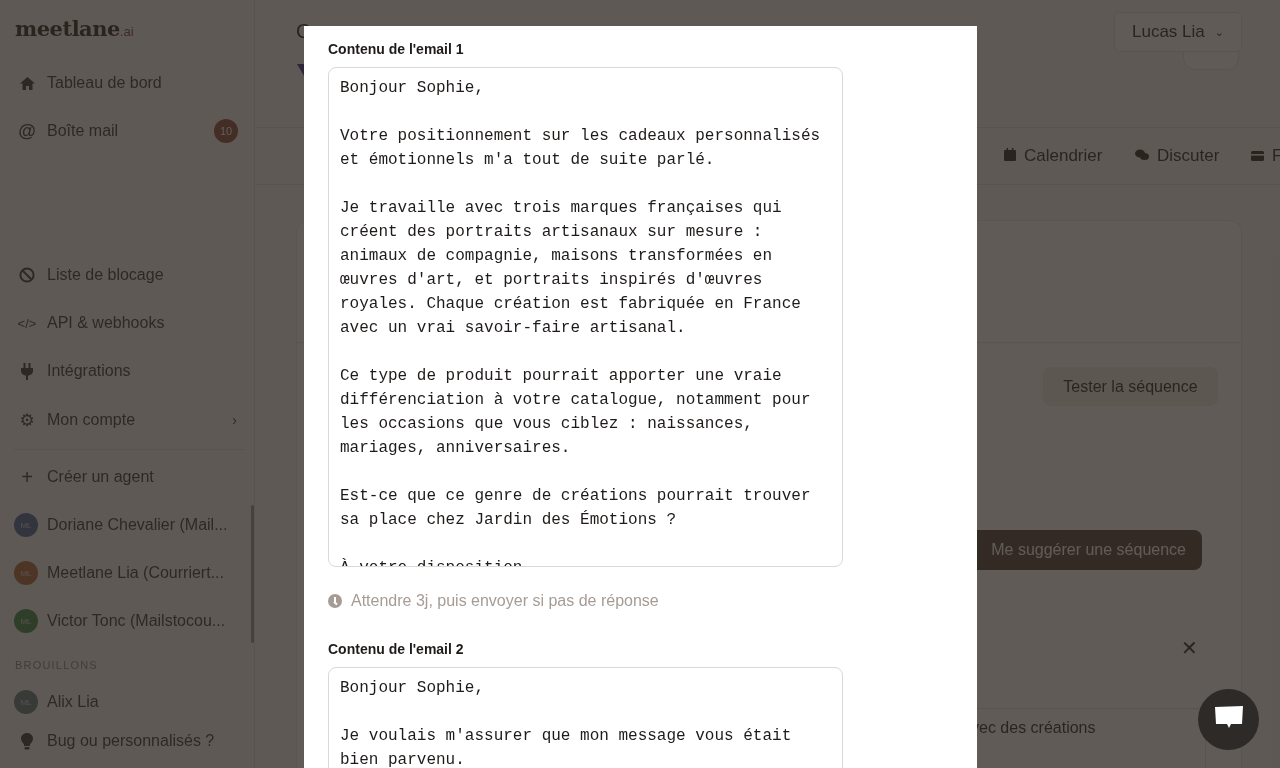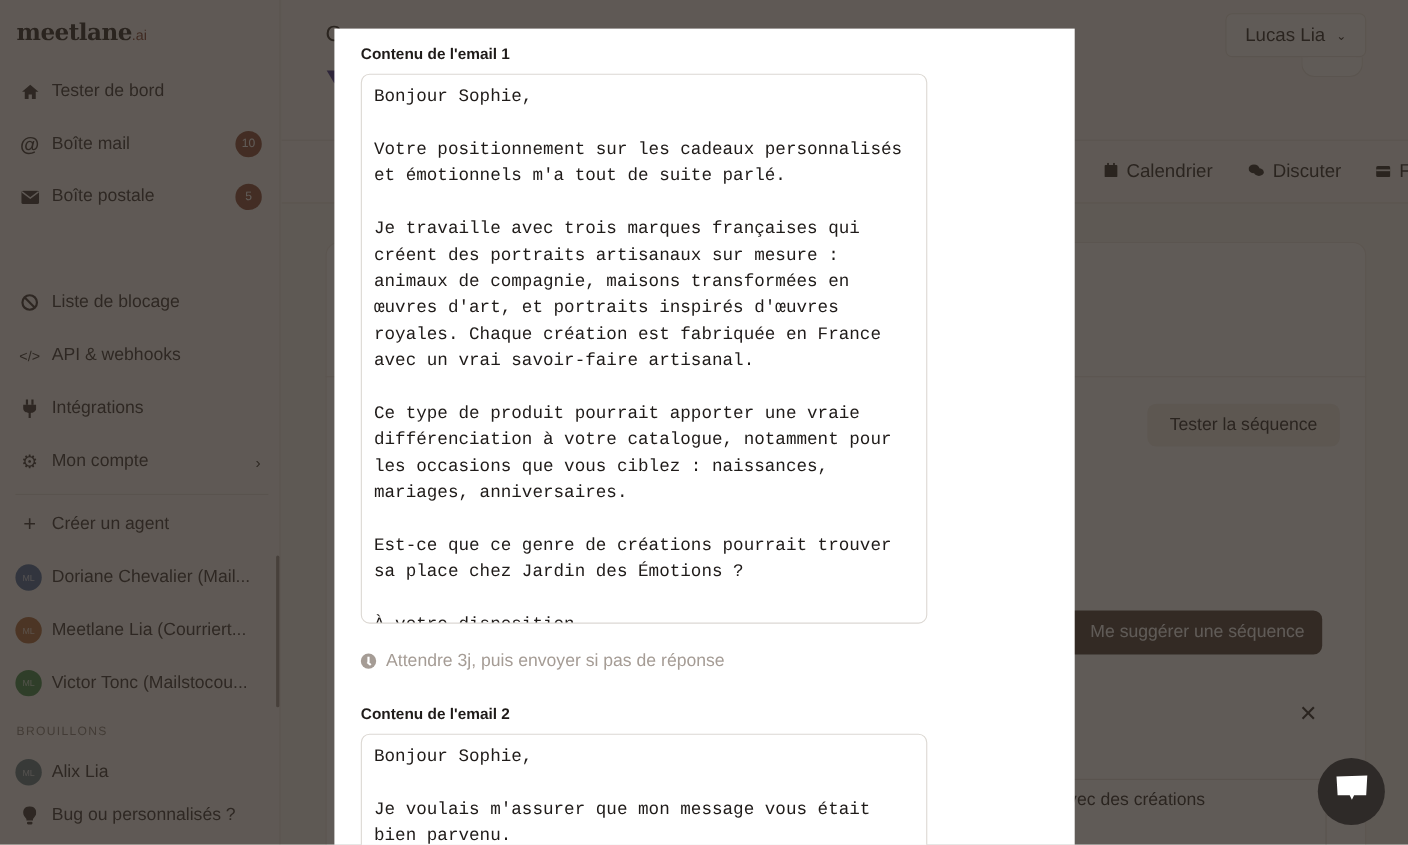--- a/index.html
+++ b/index.html
@@ -22,21 +22,21 @@
   .main-header { position: absolute; left: 256px; top: 0; width: 1024px; height: 128px; background: #faf8f5; border-bottom: 1px solid #e4dfd9; }
   .user-menu { position: absolute; left: 1114px; top: 12px; width: 128px; height: 40px; border: 1px solid #e8e3dd; border-radius: 6px; background: #fff; display: flex; align-items: center; justify-content: center; font-size: 17px; color: #2b2623; gap: 10px; }
   .toggle-pill { position: absolute; left: 1183px; top: 52px; width: 56px; height: 18px; border-radius: 0 0 12px 12px; background: #fff; border: 1px solid #e8e3dd; border-top: none; }
   .page-title-stub { position: absolute; left: 296px; top: 20px; font-size: 20px; color: #2b2623; }
   .purple-tri { position: absolute; left: 297px; top: 64px; width: 0; height: 0; border-left: 7px solid transparent; border-right: 7px solid transparent; border-top: 12px solid #3b2c8a; }
   .tabbar { position: absolute; left: 256px; top: 128px; width: 1024px; height: 57px; background: #faf8f5; border-bottom: 1px solid #e4dfd9; }
   .tab { position: absolute; top: 146px; display: flex; align-items: center; gap: 8px; font-size: 17px; color: #2b2623; }
   .card { position: absolute; left: 296px; top: 220px; width: 946px; height: 560px; background: #fff; border-radius: 12px; border: 1px solid #ece7e1; }
   .card-sep { position: absolute; left: 296px; top: 342px; width: 946px; height: 1px; background: #ece7e1; }
   .btn-test { position: absolute; left: 1043px; top: 367px; width: 175px; height: 39px; border-radius: 8px; background: #f1ede8; color: #2b2623; font-size: 16px; display: flex; align-items: center; justify-content: center; }
-  .btn-suggest { position: absolute; left: 940px; top: 555px; width: 262px; height: 40px; border-radius: 8px; background: #4b3e37; color: #fff; font-size: 16px; display: flex; align-items: center; justify-content: flex-end; padding-right: 16px; }
+  .btn-suggest { position: absolute; left: 940px; top: 530px; width: 262px; height: 40px; border-radius: 8px; background: #4b3e37; color: #fff; font-size: 16px; display: flex; align-items: center; justify-content: flex-end; padding-right: 16px; }
   .close-x { position: absolute; left: 1181px; top: 636px; font-size: 20px; color: #2b2623; }
   .info-box { position: absolute; left: 940px; top: 708px; width: 266px; height: 70px; border-top: 1px solid #e2ddd7; border-right: 1px solid #e2ddd7; }
   .info-text { position: absolute; left: 971px; top: 719px; font-size: 16px; color: #2b2623; }
 
   .overlay { position: absolute; left: 0; top: 0; width: 1280px; height: 768px; background: rgba(43,36,31,0.75); }
 
   
   .modal { position: absolute; left: 304px; top: 0; width: 673px; height: 768px; background: #ffffff; overflow: hidden; margin-top: 26px; }
   .field-label { position: absolute; left: 24px; font-size: 14px; font-weight: bold; color: #1f1b19; }
   .email-box { position: absolute; left: 24px; width: 515px; border: 1px solid #dcd8d3; border-radius: 8px; background: #fff; padding: 8px 11px; font-size: 16px; line-height: 24px; color: #1f1b19; white-space: pre-wrap; overflow: hidden; font-family: Liberation Mono, monospace; }
@@ -53,36 +53,26 @@
 
 <aside class="sidebar">
   <div class="logo"><span>meetlane</span><span class="ai">.ai</span></div>
 
   <div class="nav-item" style="top:63px">
     <span class="ico">
         <svg width="17" height="15" viewBox="0 0 17 15">
           <path d="M8.5 1 L16 7.5 H13.5 V14 H10 V10 H7 V14 H3.5 V7.5 H1 Z" fill="#3a3330"></path>
         </svg>
       </span>
-    <span>Tester de bord</span>
+    <span>Tableau de bord</span>
   </div>
   <div class="nav-item" style="top:111px">
     <span class="ico" style="font-size:18px;font-weight:bold;">@</span>
     <span>Boîte mail</span>
     <span class="badge">10</span>
-  </div>
-  <div class="nav-item" style="top:159px">
-    <span class="ico">
-        <svg width="17" height="13" viewBox="0 0 17 13">
-          <rect x="0.5" y="0.5" width="16" height="12" rx="1.5" fill="#3a3330"></rect>
-          <path d="M1 1.5 L8.5 7 L16 1.5" stroke="#faf8f5" stroke-width="1.3" fill="none"></path>
-        </svg>
-      </span>
-    <span>Boîte postale</span>
-    <span class="badge">5</span>
   </div>
   <div class="nav-item" style="top:255px">
     <span class="ico">
         <svg width="16" height="16" viewBox="0 0 16 16">
           <circle cx="8" cy="8" r="6.6" stroke="#3a3330" stroke-width="2" fill="none"></circle>
           <path d="M3.5 3.5 L12.5 12.5" stroke="#3a3330" stroke-width="2"></path>
         </svg>
       </span>
     <span>Liste de blocage</span>
   </div>

